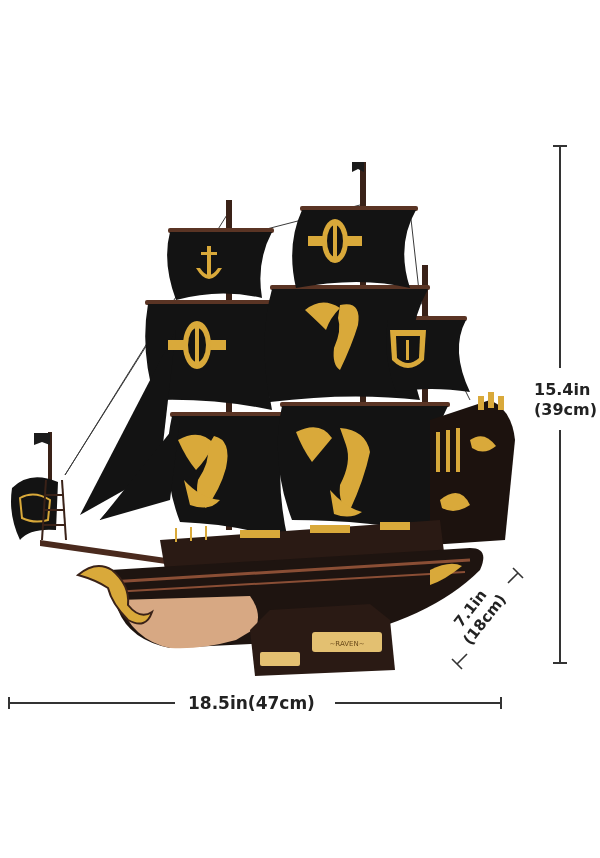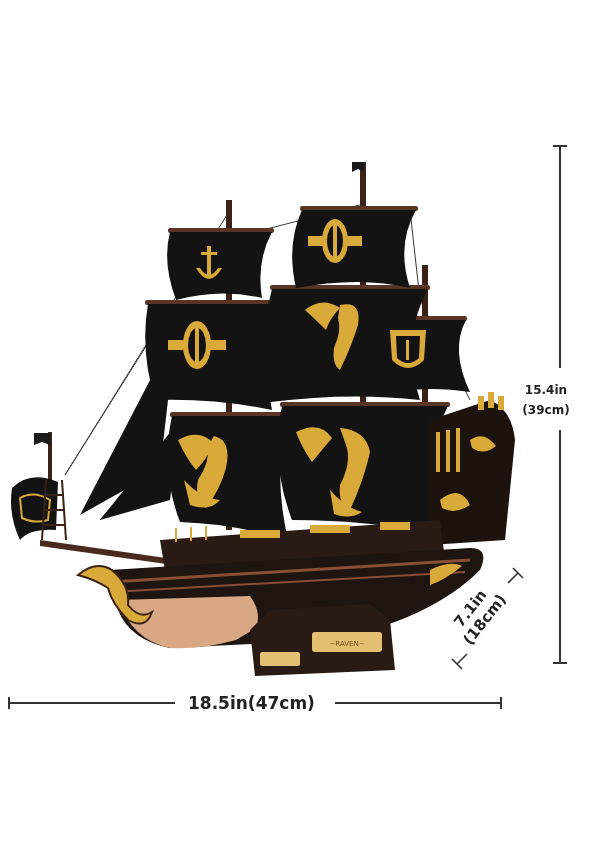--- a/index.html
+++ b/index.html
@@ -1,21 +1,21 @@
 <!DOCTYPE html>
 <html><head>
   <meta charset="utf-8">
   <style>
     html, body { margin: 0; padding: 0; background: #ffffff; }
     body { width: 600px; height: 858px; position: relative; overflow: hidden;
            font-family: "DejaVu Sans", sans-serif; }
     .stage { position: absolute; left: 0; top: 0; width: 600px; height: 858px; }
     .dim-label { position: absolute; color: #222222; font-weight: bold;
                  font-family: "DejaVu Sans", sans-serif; white-space: nowrap; }
-    .dim-height { left: 519px; top: 380px; font-size: 12px; line-height: 20px; text-align: center; width: 54px; }
+    .dim-height { left: 534px; top: 380px; font-size: 16px; line-height: 20px; text-align: center; width: 54px; }
     .dim-width { left: 188px; top: 692px; font-size: 17px; line-height: 22px; text-align: right; }
     .dim-depth { left: 448px; top: 596px; font-size: 15px; line-height: 18px; text-align: center;
                  transform: rotate(-52deg); transform-origin: center center; }
     .dim-depth span, .dim-height span { display: block; }
     svg { position: absolute; left: 0; top: 0; }
   </style>
 </head>
 <body>
 
 <div class="stage">

